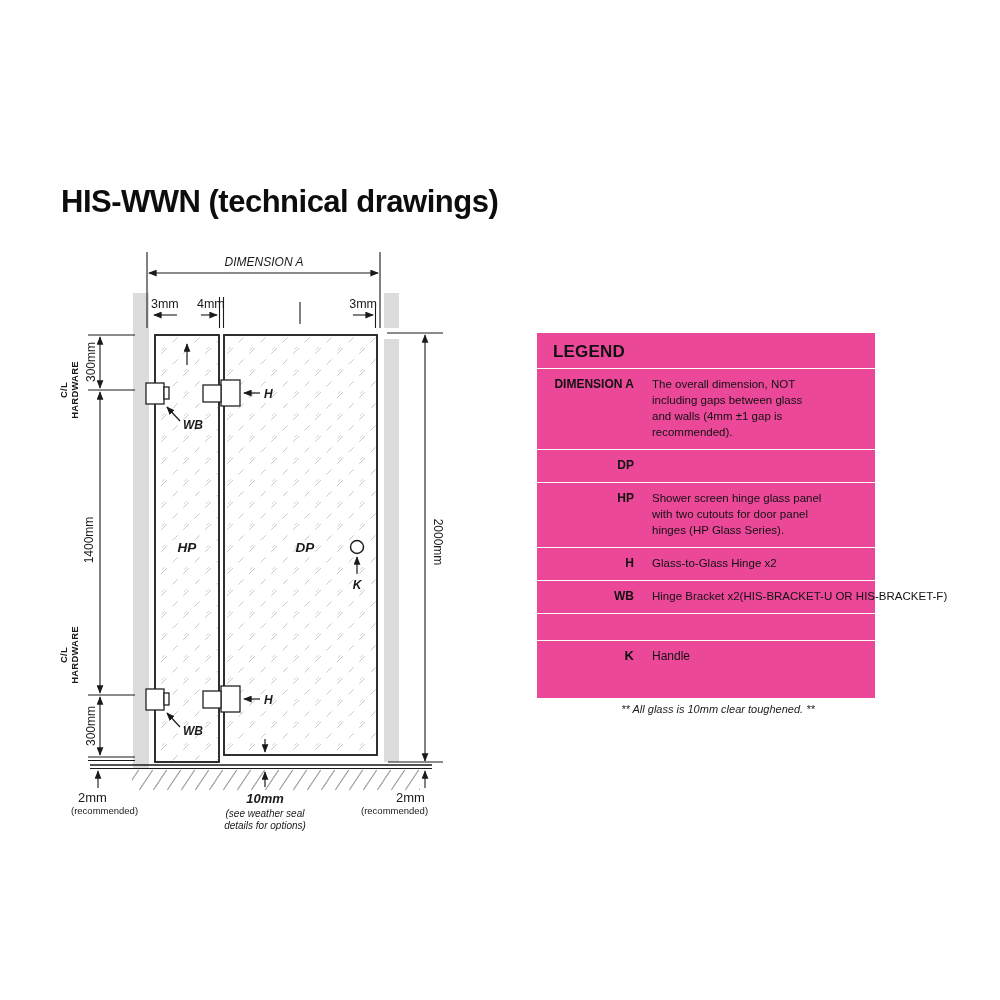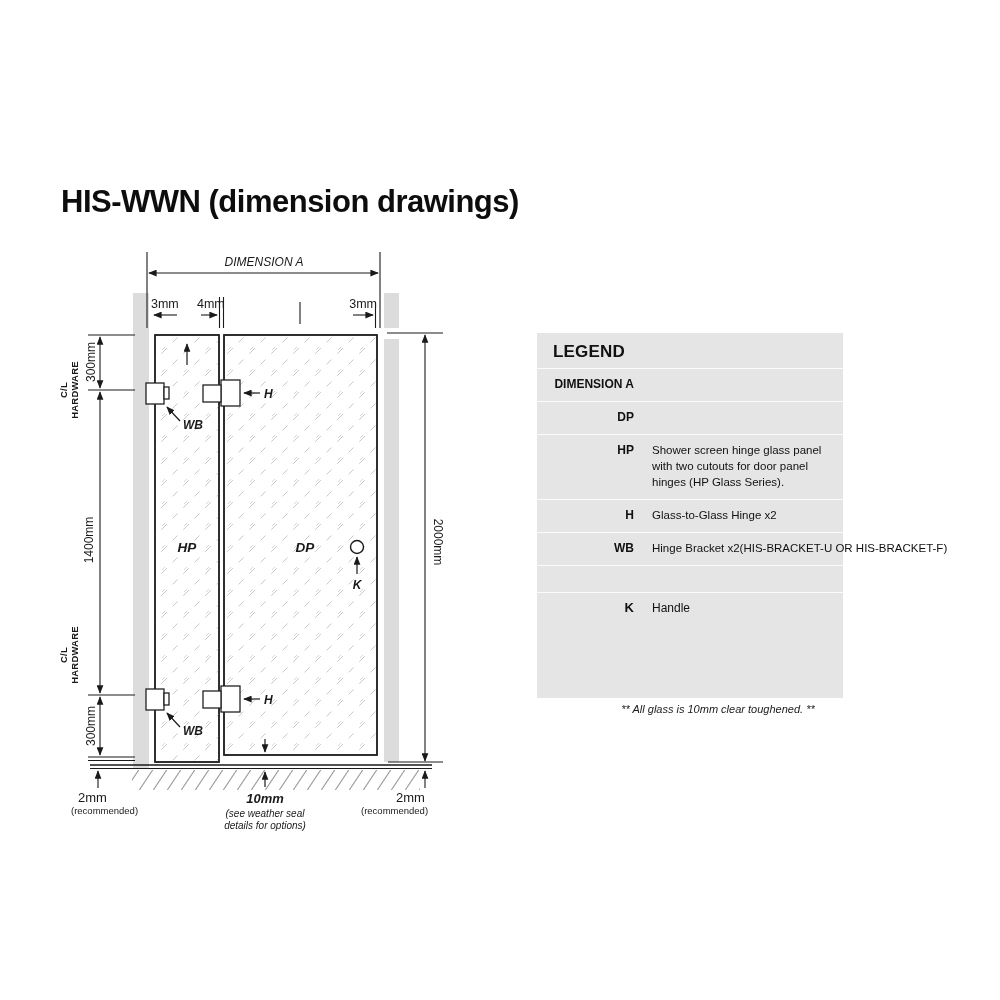--- a/index.html
+++ b/index.html
@@ -14,39 +14,39 @@
   .gap-label{font-size:12.5px;}
   .rot-label{font-size:12px;}
   .cl-label{font-size:9.5px;font-weight:bold;letter-spacing:0.2px;}
   .panel-label{font-size:13.5px;font-weight:bold;font-style:italic;}
   .hw-label{font-size:12px;font-weight:bold;font-style:italic;}
   .mm-big{font-size:13px;}
   .mm-note{font-size:9.5px;}
   .seal-label{font-size:13px;font-weight:bold;font-style:italic;}
   .seal-note{font-size:10px;font-style:italic;}
   
-  .legend{position:absolute;left:537px;top:333px;width:306px;min-height:365px;
-          background:#e5e5e5;}
+  .legend{position:absolute;left:537px;top:333px;width:338px;min-height:365px;
+          background:#ec4899;}
   .legend-title{font-size:17px;font-weight:bold;padding:9px 0 6px 16px;letter-spacing:0.2px;}
   .legend-row{display:flex;border-top:1px solid #fbfbfb;padding:7px 0 9px 0;}
   .legend-row.empty{min-height:10px;}
   .lkey{width:97px;text-align:right;font-weight:bold;font-size:12px;flex:none;line-height:16px;}
   .ldesc{margin-left:18px;font-size:11.5px;line-height:16px;white-space:pre-line;flex:1;}
   .legend-row.nowrap .ldesc{white-space:nowrap;overflow:visible;}
   .legend-row.big .lkey{font-size:13px;}
   .legend-row.big .ldesc{font-size:12px;}
   .legend-footnote{position:absolute;left:537px;top:703px;width:362px;text-align:center;
                    font-size:11px;font-style:italic;color:#1a1a1a;}
 </style>
 </head>
 <body>
 
 <div class="canvas">
 
-  <div class="page-title">HIS-WWN (dimension drawings)</div>
+  <div class="page-title">HIS-WWN (technical drawings)</div>
 
   <div class="drawing-wrap">
     <svg width="420" height="600" viewBox="0 0 420 600">
       <defs>
         <marker id="ah" viewBox="0 0 10 8" refX="9" refY="4" markerWidth="8.5" markerHeight="7" markerUnits="userSpaceOnUse" orient="auto-start-reverse">
           <path d="M0,0 L10,4 L0,8 z" fill="#1a1a1a"></path>
         </marker>
         <pattern id="glassHatch" width="22" height="22" patternUnits="userSpaceOnUse">
           <path d="M-3,25 L25,-3" stroke="#c9c9c9" stroke-width="1" stroke-dasharray="7 8" fill="none"></path>
           <path d="M8,33 L33,8" stroke="#d6d6d6" stroke-width="1" stroke-dasharray="5 10" fill="none"></path>
@@ -165,20 +165,24 @@
       <text class="dtxt seal-note" x="210" y="589" text-anchor="middle">details for options)</text>
       <text class="dtxt mm-big" x="341" y="562">2mm</text>
       <text class="dtxt mm-note" x="306" y="574">(recommended)</text>
     </svg>
   </div>
 
   <div class="legend">
     <div class="legend-title">LEGEND</div>
     <div class="legend-row">
       <div class="lkey">DIMENSION A</div>
+      <div class="ldesc">The overall dimension, NOT
+including gaps between glass
+and walls (4mm ±1 gap is
+recommended).</div>
     </div>
     <div class="legend-row">
       <div class="lkey">DP</div>
     </div>
     <div class="legend-row">
       <div class="lkey">HP</div>
       <div class="ldesc">Shower screen hinge glass panel
 with two cutouts for door panel
 hinges (HP Glass Series).</div>
     </div>

